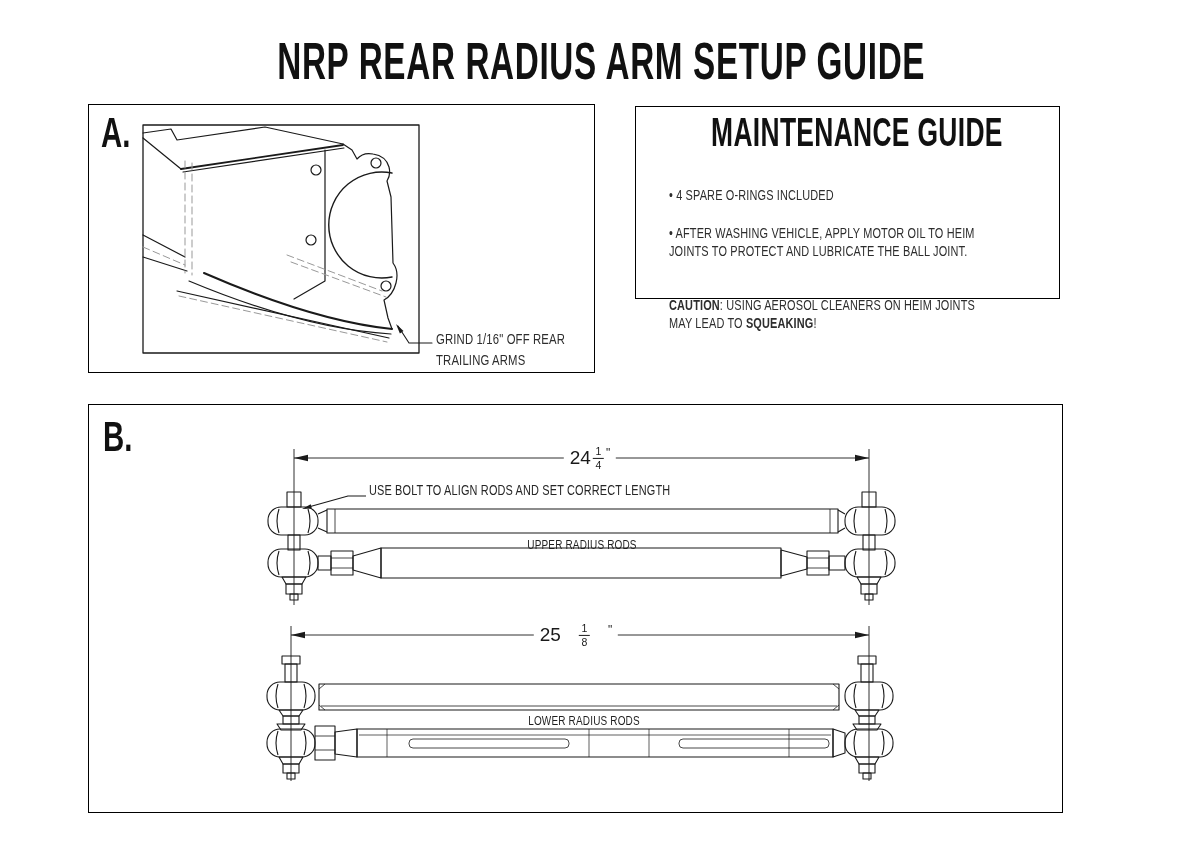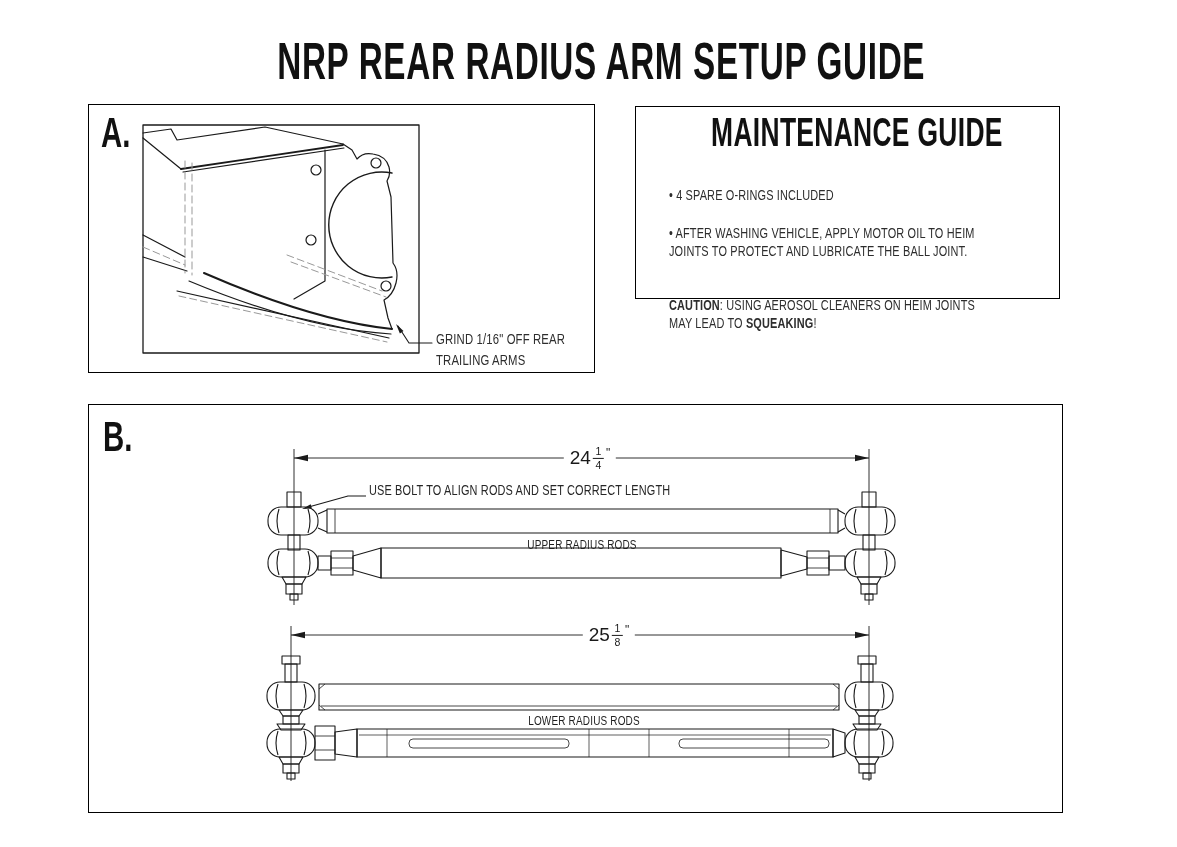--- a/index.html
+++ b/index.html
@@ -222,21 +222,21 @@
       <span class="bar"></span>
       <span class="den">4</span>
     </span>
     <span class="dim-unit">"</span>
   </div>
 
   <div class="overlay" id="bolt-note">USE BOLT TO ALIGN RODS AND SET CORRECT LENGTH</div>
 
   <div class="overlay rod-label" style="left:493px;top:140px;">UPPER RADIUS RODS</div>
 
-  <div class="overlay dim-text" style="left:520px;top:230px;">
+  <div class="overlay dim-text" style="left:487px;top:230px;gap:16px;">
     <span class="dim-whole">25</span>
     <span class="dim-frac">
       <span class="num">1</span>
       <span class="bar"></span>
       <span class="den">8</span>
     </span>
     <span class="dim-unit">"</span>
   </div>
 
   <div class="overlay rod-label" style="left:495px;top:316px;">LOWER RADIUS RODS</div>

